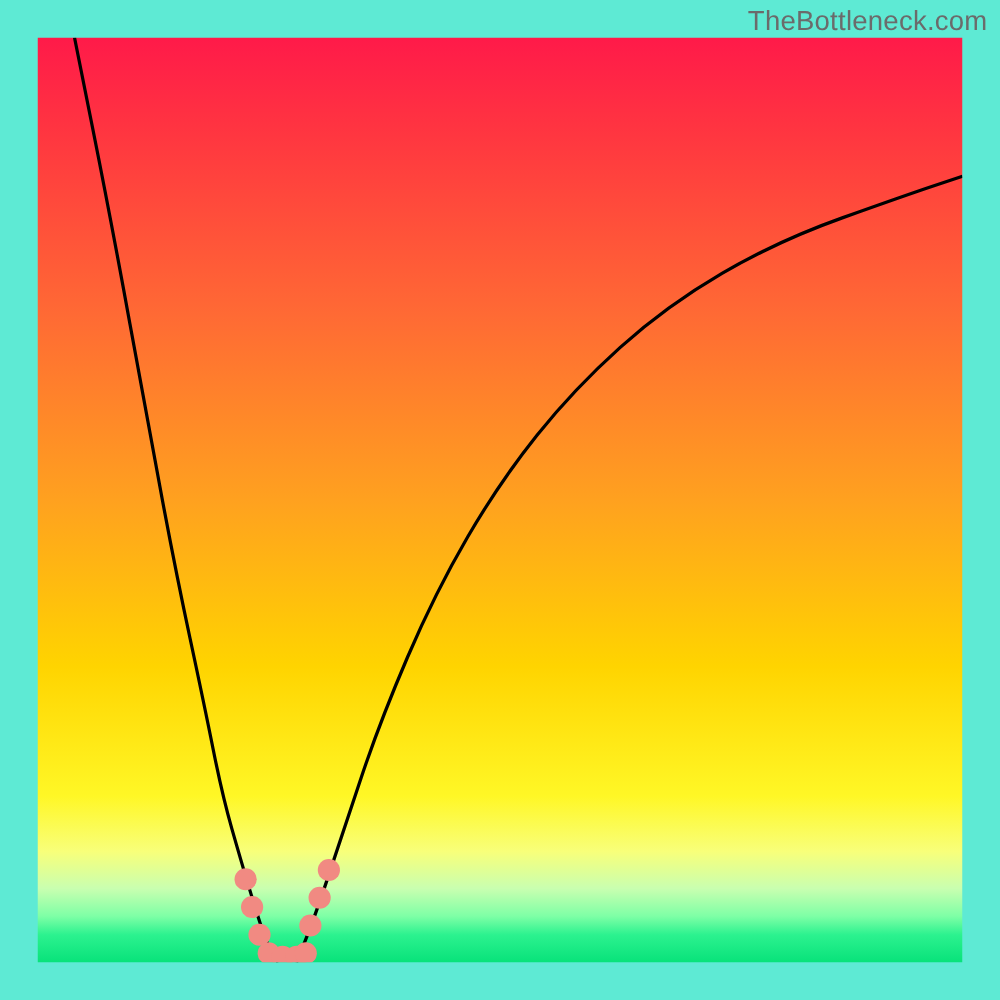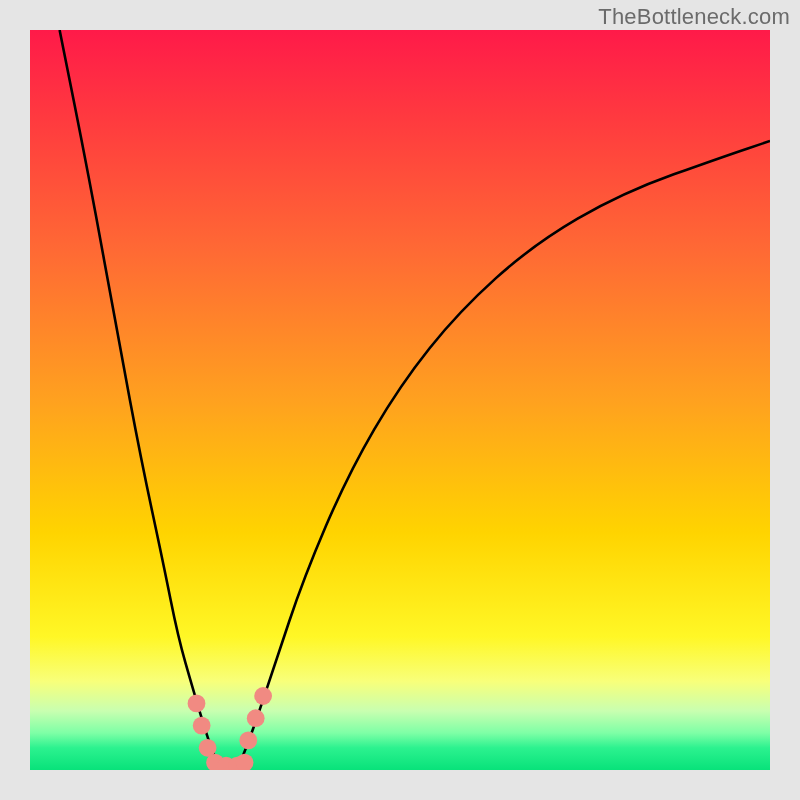--- a/index.html
+++ b/index.html
@@ -7,21 +7,21 @@
     padding: 0;
     width: 800px;
     height: 800px;
     background: #000;
     overflow: hidden;
     font-family: Arial, Helvetica, sans-serif;
   }
   .frame {
     position: absolute;
     inset: 0;
-    background: #e5e5e5;
+    background: #5eead4;
   }
   .plot-area {
     position: absolute;
     left: 30px;
     top: 30px;
     width: 740px;
     height: 740px;
     overflow: hidden;
   }
   .gradient {

